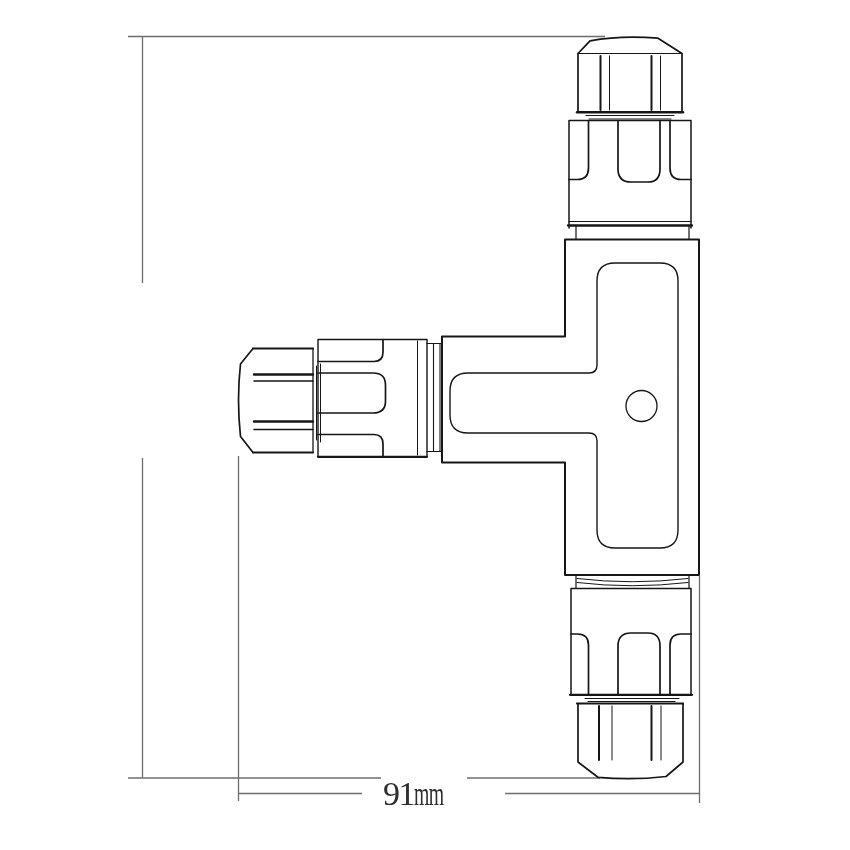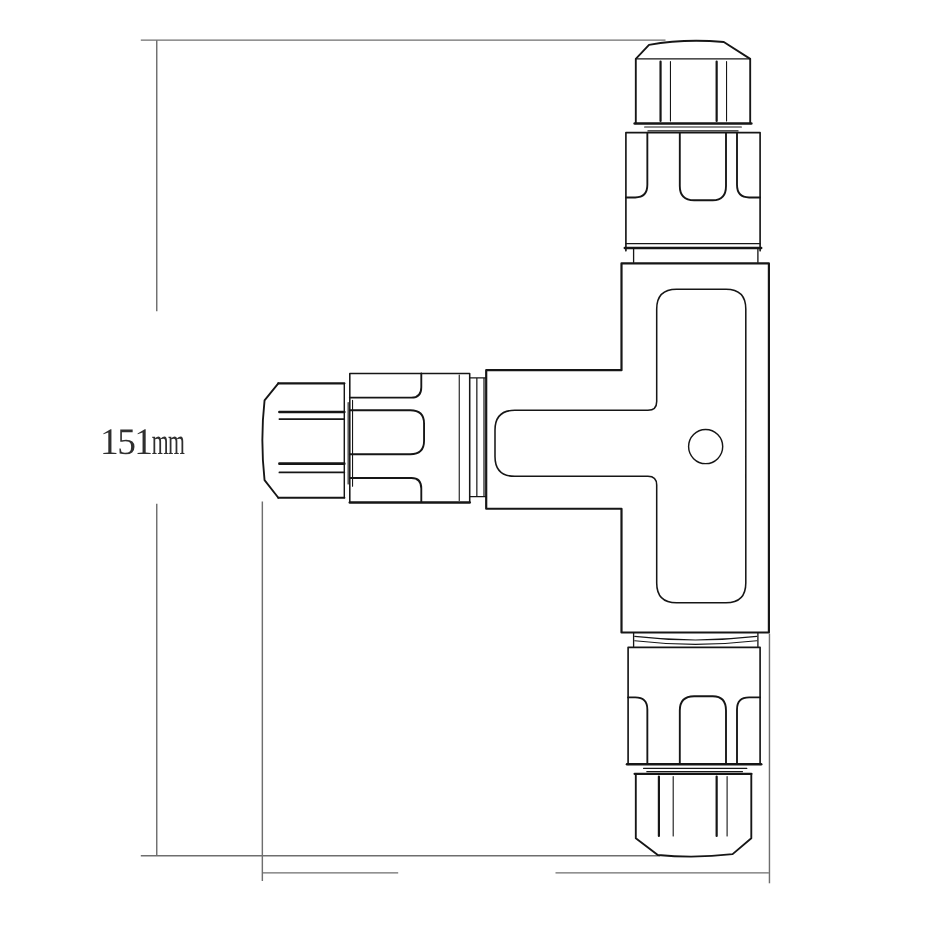--- a/index.html
+++ b/index.html
@@ -117,18 +117,18 @@
         <path stroke-width="1" d="M585,698.5 H679 M588,701.5 H675"></path>
 
         <path stroke-width="2.2" d="M577,703.5 H683"></path>
         <path stroke-width="1.7" d="M578,703.5 V762 L598,777.3 Q632,780.5 666,776.5 L683,762 V703.5"></path>
         <path stroke-width="2" d="M599,706 V760 M651.5,706 V760"></path>
         <path stroke-width="1" d="M612,706 V760 M661,706 V760"></path>
       </g>
     </g>
   </svg>
 
-  <div class="dim-label label-height">
-    <span>151</span><span class="unit">mm</span>
+
+  <div class="dim-label label-width">
+    <span>91</span><span class="unit">mm</span>
   </div>
-
 
 </div>
 
 </body></html>

